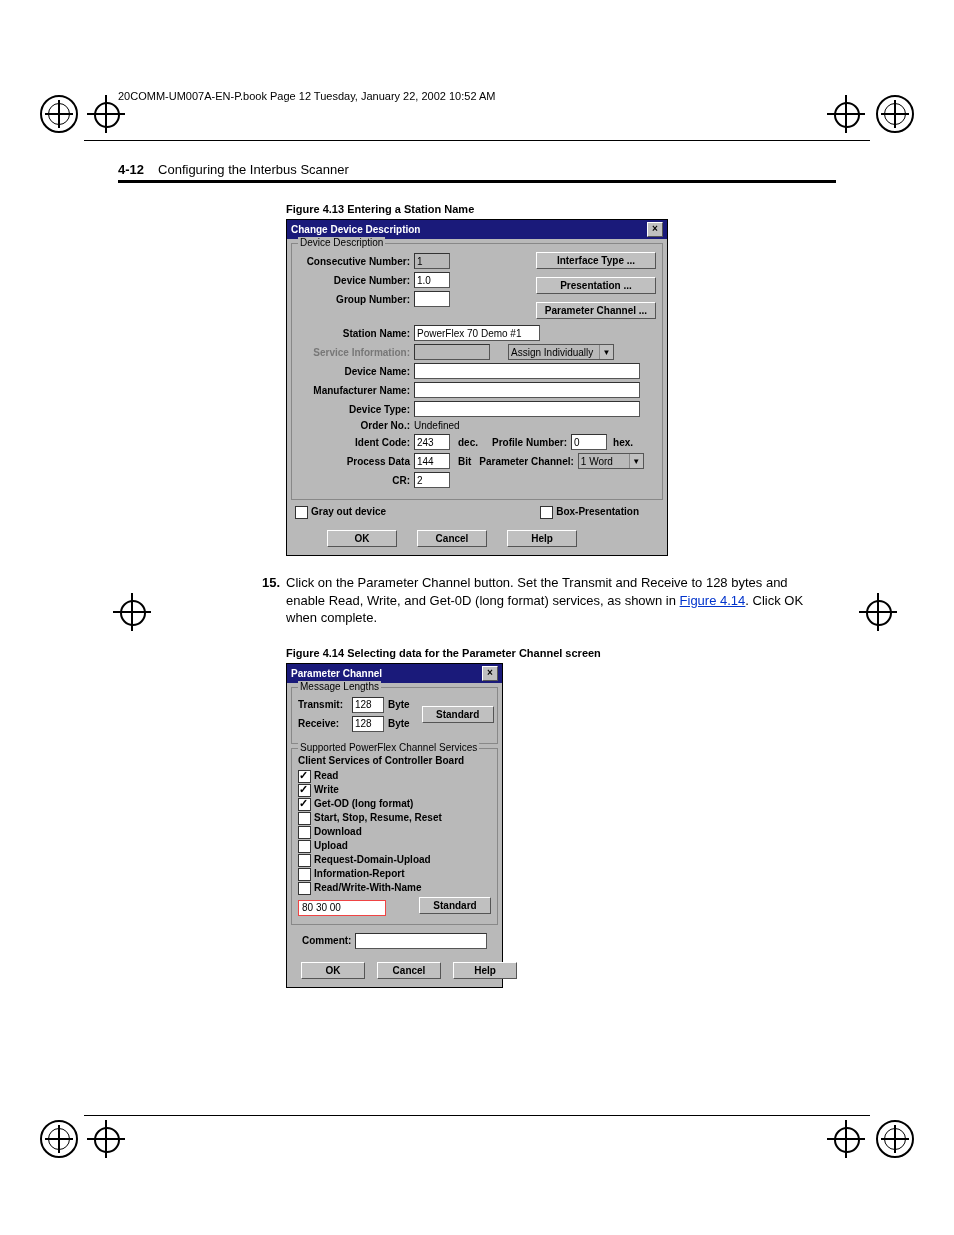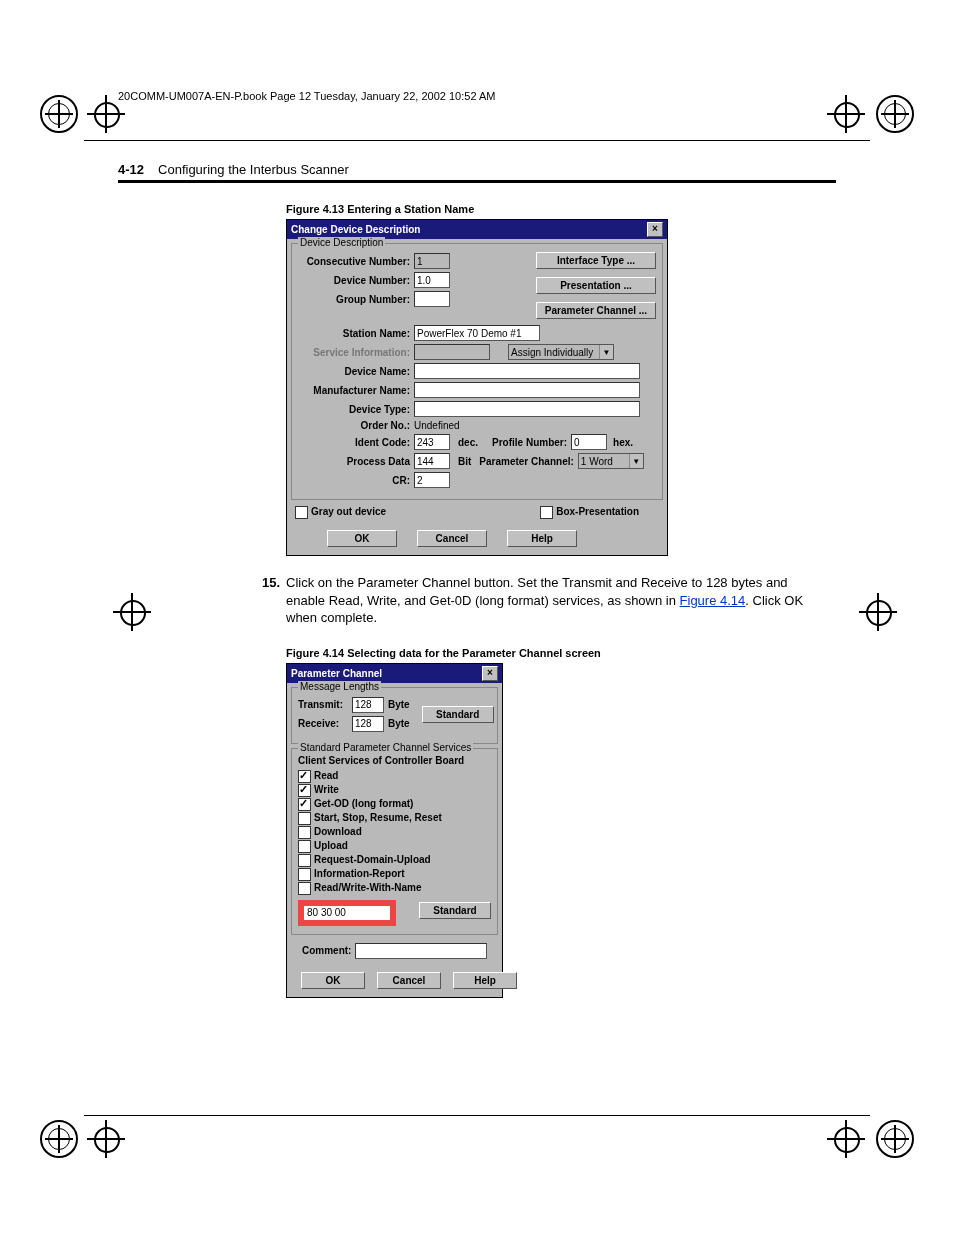--- a/index.html
+++ b/index.html
@@ -49,21 +49,21 @@
   .chk.checked::after { content:"✓"; position:absolute; left:0; top:-2px; font-size:11px; }
   .dropdown { background:#b9b9b9; border:1px solid #555; height:14px; display:inline-flex; align-items:center; padding:0 2px; font-size:10px; position:relative; }
   .dropdown .arrw { position:absolute; right:0; top:0; width:13px; height:14px; background:#c0c0c0; border-left:1px solid #888; display:flex; align-items:center; justify-content:center; font-size:8px;}
   .dialog-btns { display:flex; gap:20px; padding:6px 0 8px 40px; }
   .dialog-btns .btn { min-width:56px; }
   .body-text { font-size:13px; margin:18px 0 0 168px; line-height:1.35; max-width:520px; }
   .step-num { font-weight:bold; margin-left:-24px; padding-right:6px; }
   a.ref { color:#0033cc; text-decoration:underline; }
   .dialog2 { position:relative; margin-left:168px; border:1px solid #000; background:#b9b9b9; font-size:10px; width:215px; }
   .svc-list label { display:block; margin:1px 0; font-weight:bold; font-size:10px;}
-  .code-box { background:#fff; border:6px solid #ef4444; width:80px; height:14px; padding:0 3px; font-size:10px; display:inline-flex; align-items:center; margin-top:4px;}
+  .code-box { background:#fff; border:1px solid #ef4444; width:80px; height:14px; padding:0 3px; font-size:10px; display:inline-flex; align-items:center; margin-top:4px;}
 </style>
 </head>
 <body>
 
 <div class="crop-mark" style="left:40px; top:95px;">
     <div class="crop-circle">
       <div class="crop-inner"></div>
     </div>
   </div>
 <div class="crop-mark" style="right:40px; top:95px;">
@@ -239,21 +239,21 @@
           <div class="row">
               <span class="lbl" style="width:54px; text-align:left; font-weight:bold;">Receive:</span>
               <span class="inp" style="width:26px;">128</span>
               <span style="margin-left:4px;font-weight:bold;">Byte</span>
             </div>
         </div>
         <div class="btn" style="margin-left:12px; min-width:58px;">Standard</div>
       </div>
     </div>
     <div class="groupbox">
-      <span class="groupbox-title">Standard Parameter Channel Services</span>
+      <span class="groupbox-title">Supported PowerFlex Channel Services</span>
       <div style="font-weight:bold; margin-bottom:4px;">Client Services of Controller Board</div>
       <div class="svc-list">
         <label><span class="chk checked"></span><span>Read</span></label>
         <label><span class="chk checked"></span><span>Write</span></label>
         <label><span class="chk checked"></span><span>Get-OD (long format)</span></label>
         <label><span class="chk"></span><span>Start, Stop, Resume, Reset</span></label>
         <label><span class="chk"></span><span>Download</span></label>
         <label><span class="chk"></span><span>Upload</span></label>
         <label><span class="chk"></span><span>Request-Domain-Upload</span></label>
         <label><span class="chk"></span><span>Information-Report</span></label>

